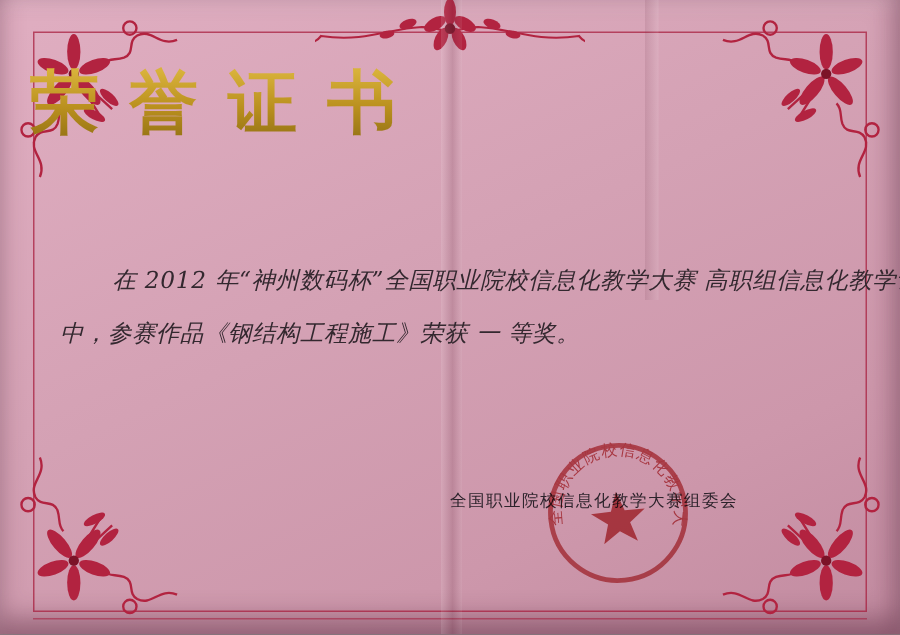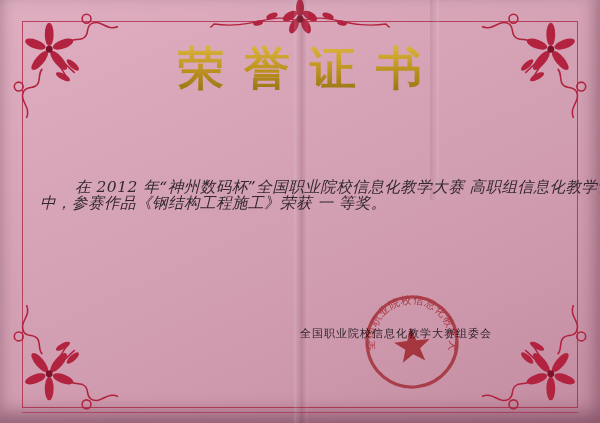--- a/index.html
+++ b/index.html
@@ -23,33 +23,33 @@
     background:linear-gradient(90deg, rgba(255,255,255,.12), rgba(110,55,75,.20) 55%, rgba(255,255,255,.07)); pointer-events:none;}
   .crease-right{position:absolute; left:430px; top:0; width:9px; height:200px;
     background:linear-gradient(90deg, rgba(110,55,75,.14), rgba(255,255,255,.10)); pointer-events:none;}
   .corner{position:absolute; width:118px; height:118px; pointer-events:none;}
   .corner.tl{left:2px; top:2px;}
   .corner.tr{right:2px; top:2px; transform:scaleX(-1);}
   .corner.bl{left:2px; bottom:2px; transform:scaleY(-1);}
   .corner.br{right:2px; bottom:2px; transform:scale(-1,-1);}
   .top-orn{position:absolute; left:210px; top:0px; width:180px; height:42px; pointer-events:none;}
   .title{
-    position:absolute; left:0; right:0; top:38px; text-align:center;
+    position:absolute; left:0; right:0; top:38px; text-align:left;
     font-size:46px; font-weight:bold; letter-spacing:20px; text-indent:20px;
     background:linear-gradient(180deg,var(--gold1) 15%, #b98f1e 55%, var(--gold2) 100%);
     -webkit-background-clip:text; background-clip:text; color:transparent;
     text-shadow:none;
   }
   .recipient{
     position:absolute; left:40px; top:131px;
     font-size:18px; font-weight:bold; color:#241c22; letter-spacing:2px;
   }
   .bodyline{position:absolute; font-size:15.5px; font-style:italic; color:var(--ink); letter-spacing:.5px; white-space:nowrap;}
   .line1{left:75px; top:177px;}
-  .line2{left:40px; top:193px;}
+  .line2{left:40px; top:212px;}
   .line3{left:64px; top:242px;}
   .issuer{position:absolute; left:300px; top:326px; font-size:11px; color:#2c232b; letter-spacing:1px; white-space:nowrap;}
   .date{position:absolute; left:368px; top:356px; font-size:15.5px; color:#2c232b; letter-spacing:2px; white-space:nowrap;}
   .seal{position:absolute; left:362px; top:292px; width:100px; height:100px;
     mix-blend-mode:multiply; opacity:.88; transform:rotate(-6deg); pointer-events:none;}
 </style>
 </head>
 <body>
 
 <div class="cert">

